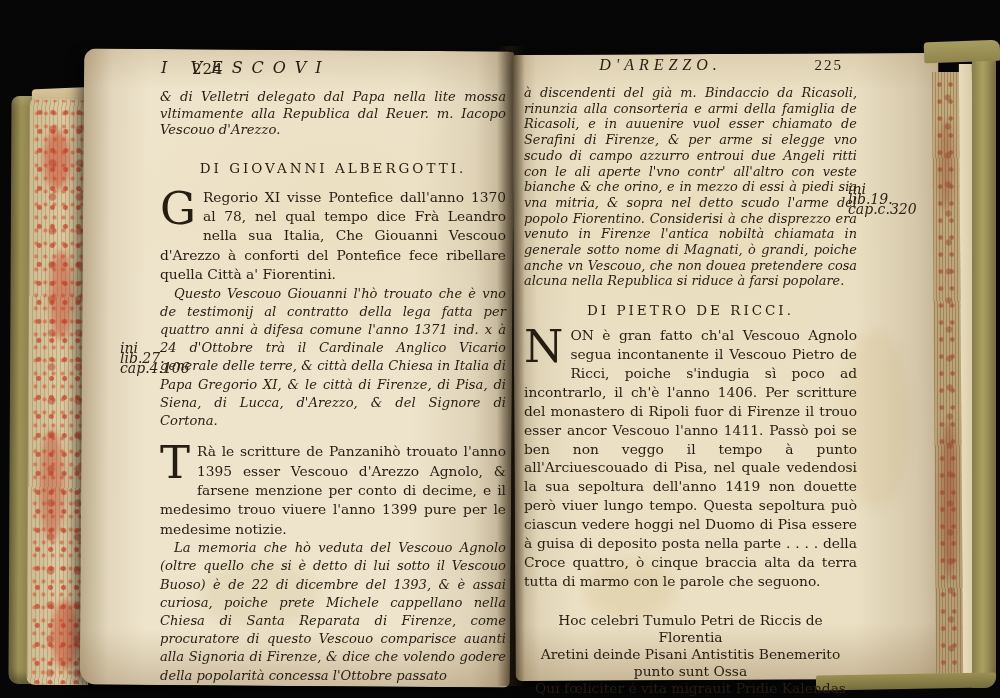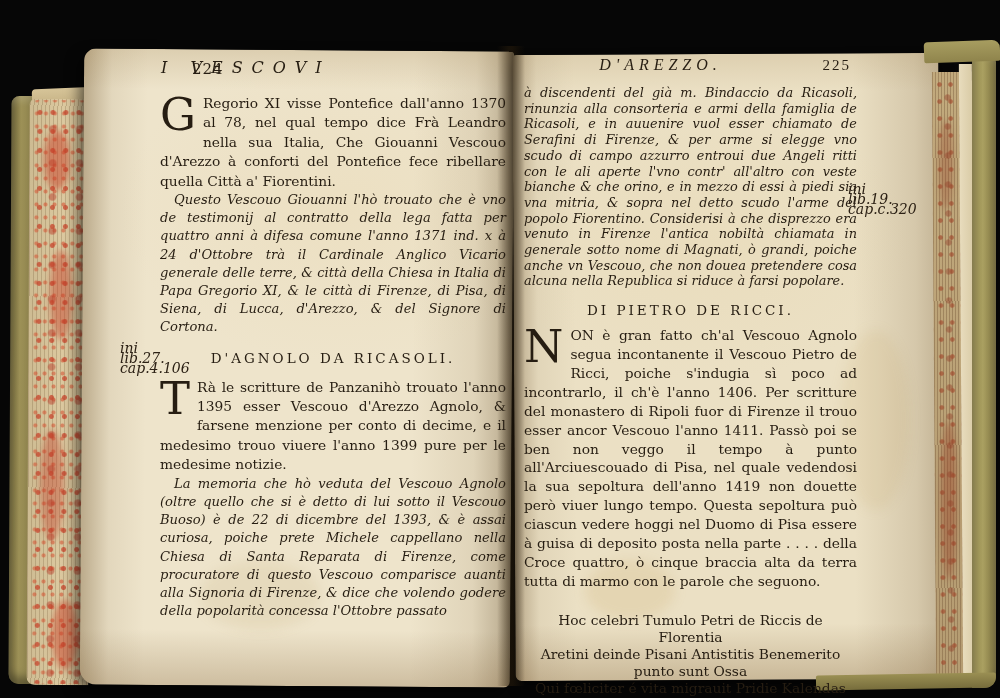--- a/index.html
+++ b/index.html
@@ -117,21 +117,21 @@
   .ink { color:#261d12; }
   .lp-content { position:absolute; left:160px; top:58px; width:346px; }
   .rp-content { position:absolute; left:524px; top:56px; width:333px; }
 
   .lp-header { position:relative; height:24px; }
   .lp-num { position:absolute; left:32px; top:2px; font-size:15px; letter-spacing:1px; }
   .lp-title { position:absolute; left:1px; right:0; text-align:left; font-style:italic; font-size:16px; letter-spacing:9px; }
 
   .rp-header { position:relative; height:22px;font-family:Liberation Serif, serif; }
   .rp-title { position:absolute; left:30px; right:90px; text-align:center; font-style:italic; font-size:16px; letter-spacing:5px; }
-  .rp-num { position:absolute; right:6px; top:1px; font-size:15px; letter-spacing:2px; }
+  .rp-num { position:absolute; right:14px; top:1px; font-size:15px; letter-spacing:2px; }
 
   .intro-italic { font-style:italic; font-size:13.2px; line-height:16.5px; text-align:justify; margin-top:7px; }
   .h-section { text-align:center; letter-spacing:3px; font-size:13.5px; margin-top:21px; }
   .h-section.tight { margin-top:13px; }
   .para-roman { font-size:13.8px; line-height:19.4px; text-align:justify; margin-top:12px; }
   .para-roman.rp { font-size:13.8px; line-height:18.9px; margin-top:8px; }
   .dropcap { float:left; font-size:45px; line-height:38px; padding:2px 7px 0 0; }
   .para-italic { font-style:italic; font-size:13.1px; line-height:18.2px; text-align:justify; text-indent:14px; }
   .para-italic.rp1 { line-height:15.7px; margin-top:7px; text-indent:0; font-size:12.9px; }
   .epitaph { margin-top:21px; text-align:center; font-size:13.8px; line-height:17px; }
@@ -169,25 +169,26 @@
 
   <div class="stain s1"></div>
   <div class="stain s2"></div>
   <div class="stain s3"></div>
 
   <div class="lp-content ink">
     <div class="lp-header">
       <span class="lp-num">224</span>
       <span class="lp-title">I VESCOVI</span>
     </div>
+    <div class="intro-italic">&amp; di Velletri delegato dal Papa nella lite mossa vltimamente alla Republica dal Reuer. m. Iacopo Vescouo d'Arezzo.</div>
+    <div class="h-section">DI GIOVANNI ALBERGOTTI.</div>
     <div class="para-roman">
       <span class="dropcap">G</span><span>Regorio XI visse Pontefice dall'anno 1370 al 78, nel qual tempo dice Frà Leandro nella sua Italia, Che Giouanni Vescouo d'Arezzo à conforti del Pontefice fece ribellare quella Città a' Fiorentini.</span>
     </div>
     <div class="para-italic">Questo Vescouo Giouanni l'hò trouato che è vno de testimonij al contratto della lega fatta per quattro anni à difesa comune l'anno 1371 ind. x à 24 d'Ottobre trà il Cardinale Anglico Vicario generale delle terre, &amp; città della Chiesa in Italia di Papa Gregorio XI, &amp; le città di Firenze, di Pisa, di Siena, di Lucca, d'Arezzo, &amp; del Signore di Cortona.</div>
-    <div class="h-section tight">D'AGNOLO DA RICASOLI.</div>
     <div class="para-roman">
       <span class="dropcap">T</span><span>Rà le scritture de Panzanihò trouato l'anno 1395 esser Vescouo d'Arezzo Agnolo, &amp; farsene menzione per conto di decime, e il medesimo trouo viuere l'anno 1399 pure per le medesime notizie.</span>
     </div>
     <div class="para-italic">La memoria che hò veduta del Vescouo Agnolo (oltre quello che si è detto di lui sotto il Vescouo Buoso) è de 22 di dicembre del 1393, &amp; è assai curiosa, poiche prete Michele cappellano nella Chiesa di Santa Reparata di Firenze, come procuratore di questo Vescouo comparisce auanti alla Signoria di Firenze, &amp; dice che volendo godere della popolarità concessa l'Ottobre passato</div>
 
   </div>
   <div class="margin-note mn-left">ini lib.27.
 cap.4.106</div>
 
   <div class="rp-content ink">

